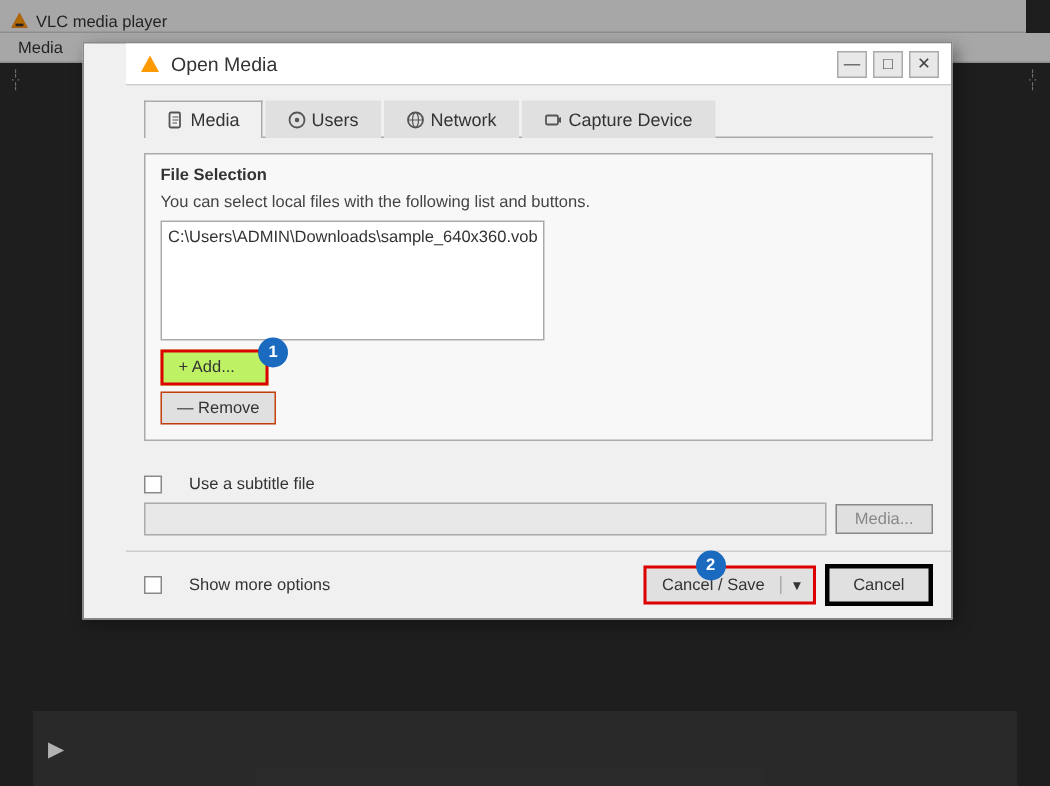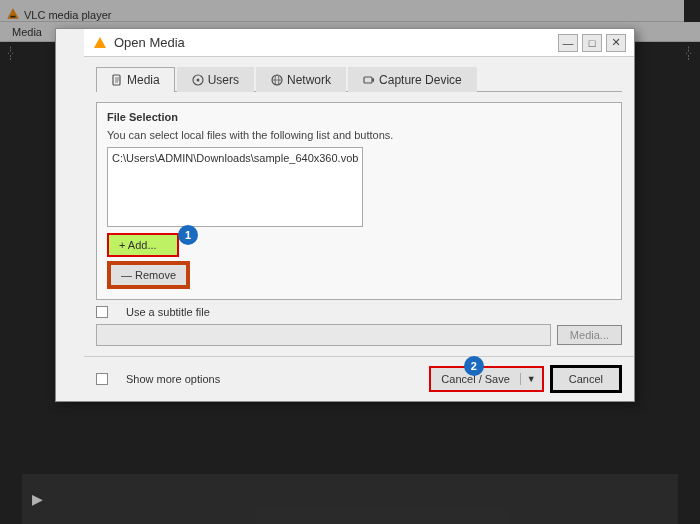--- a/index.html
+++ b/index.html
@@ -180,21 +180,21 @@
     .tab.active {
       background: #f0f0f0;
       border-color: #aaa;
       border-bottom-color: #f0f0f0;
     }
 
     
     .group-box {
       border: 1px solid #aaa;
       padding: 8px 10px 10px;
-      margin-bottom: 6px;
+      margin-bottom: 23px;
       background: #f8f8f8;
     }
     .group-label {
       font-size: 11px;
       font-weight: bold;
       color: #333;
       margin-bottom: 6px;
     }
     .group-desc {
       font-size: 11px;
@@ -218,21 +218,21 @@
       font-size: 11px;
       color: #333;
     }
     .file-buttons {
       display: flex;
       flex-direction: column;
       gap: 4px;
     }
     .btn {
       padding: 4px 10px;
-      border: 4px solid #c2410c;
+      border: 1px solid #c2410c;
       background: #e0e0e0;
       cursor: pointer;
       font-size: 11px;
       color: #333;
       display: flex;
       align-items: center;
       gap: 4px;
       min-width: 72px;
     }
     .btn.highlighted {

